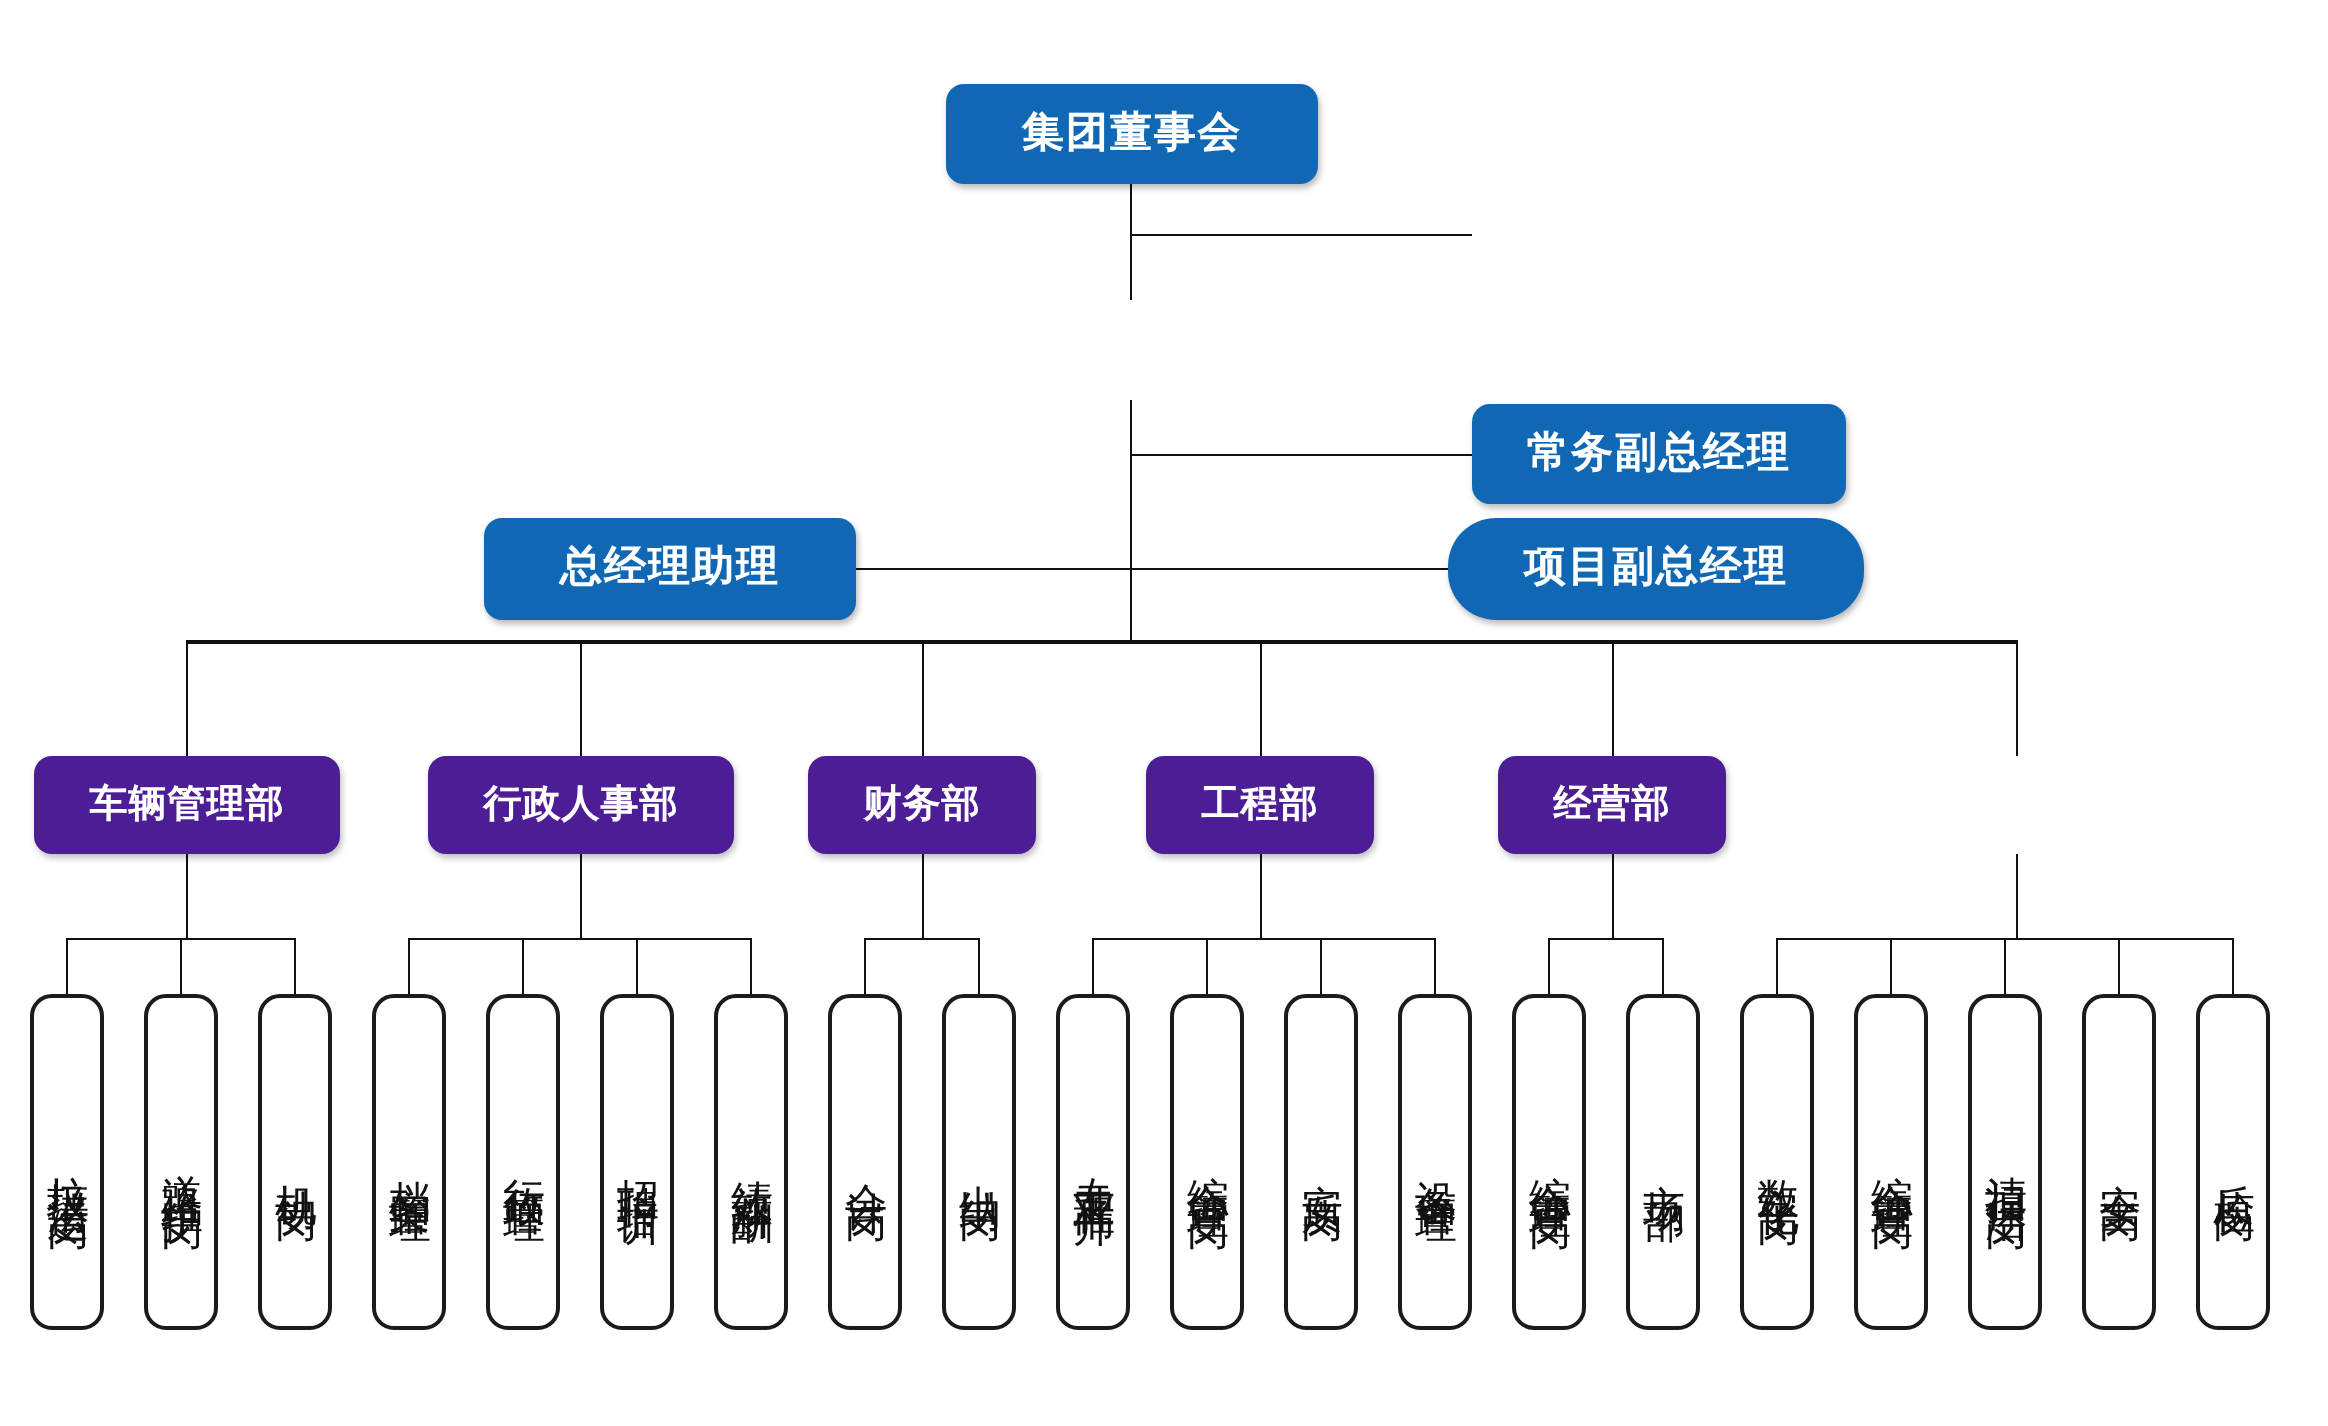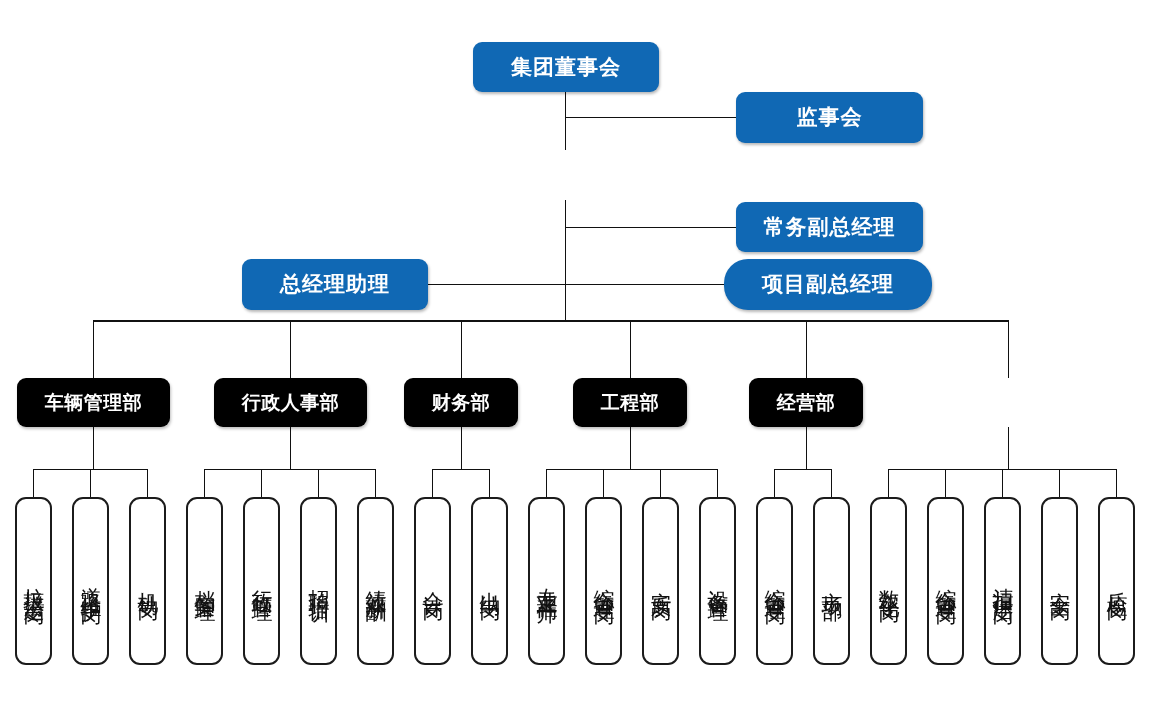--- a/index.html
+++ b/index.html
@@ -43,21 +43,21 @@
   .node.blue {
     background: #1068b4;
     color: #ffffff;
     font-size: 21px;
     font-weight: 600;
     letter-spacing: 1px;
     box-shadow: 1px 2px 3px rgba(0,0,0,0.28);
   }
 
   .node.orange {
-    background: #000000;
+    background: #4c1d95;
     color: #ffffff;
     font-size: 19px;
     font-weight: 600;
     letter-spacing: 0.5px;
     box-shadow: 1px 2px 3px rgba(0,0,0,0.25);
   }
 
   
   .leaf {
     position: absolute;
@@ -141,21 +141,20 @@
   <div class="line v" style="left:1008px; top:427px; height:42px;"></div>
   <div class="line h" style="left:888px; top:469px; width:229px;"></div>
   <div class="line v" style="left:888px;  top:469px; height:29px;"></div>
   <div class="line v" style="left:945px;  top:469px; height:29px;"></div>
   <div class="line v" style="left:1002px; top:469px; height:29px;"></div>
   <div class="line v" style="left:1059px; top:469px; height:29px;"></div>
   <div class="line v" style="left:1116px; top:469px; height:29px;"></div>
 
   <div class="node blue" style="left:473px; top:42px; width:186px; height:50px;">集团董事会</div>
 
-  <div class="node blue" style="left:736px; top:92px; width:187px; height:51px;">监事会</div>
 
 
   <div class="node blue" style="left:736px; top:202px; width:187px; height:50px;">常务副总经理</div>
 
   <div class="node blue" style="left:724px; top:259px; width:208px; height:51px;border-radius:24px;">项目副总经理</div>
 
   <div class="node blue" style="left:242px; top:259px; width:186px; height:51px;">总经理助理</div>
 
   <div class="node orange" style="left:17px; top:378px; width:153px; height:49px;">车辆管理部</div>
 

